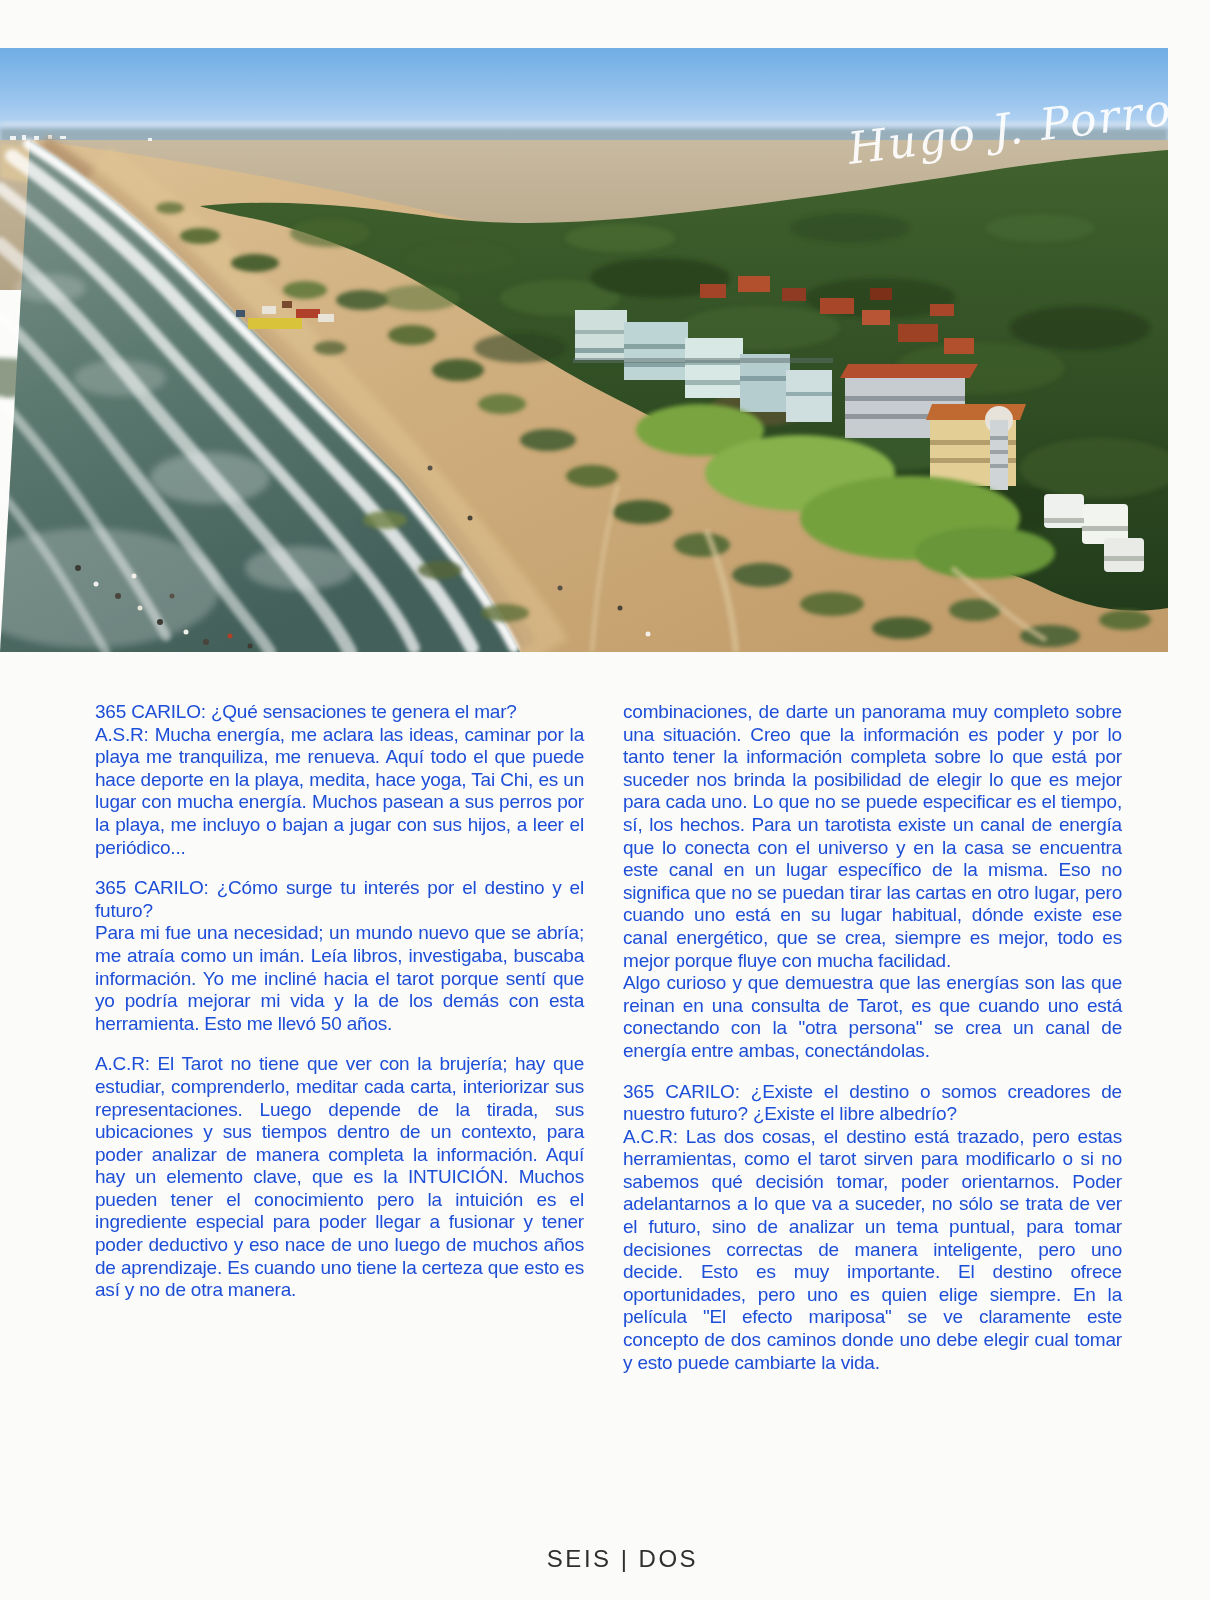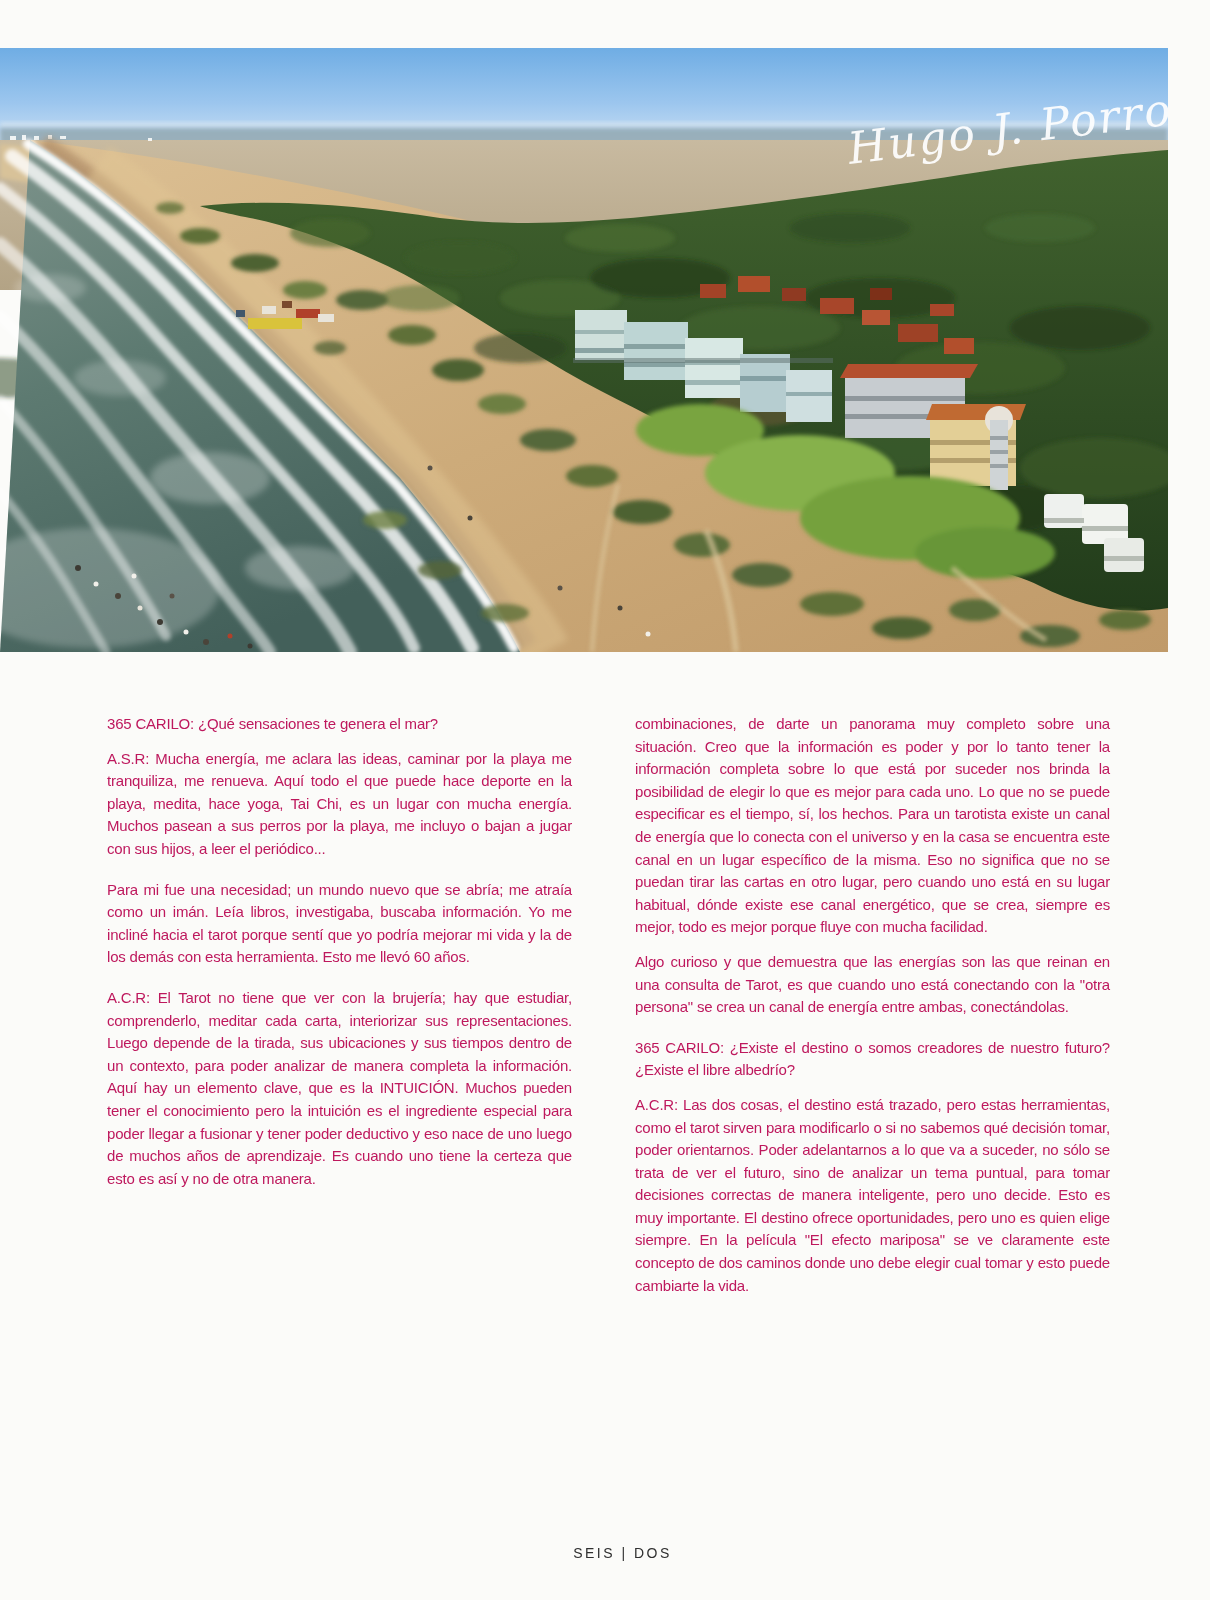--- a/index.html
+++ b/index.html
@@ -15,31 +15,31 @@
   }
   .photo-wrap svg{display:block;}
   .columns{
     position:absolute; left:95px; top:701px; width:1027px;
     display:flex; gap:39px;
   }
   .col{color:#29292a;}
   .col-left{width:489px;}
   .col-right{width:499px;}
   .col p{
-    margin:12px;
-    font-size:15px; line-height:22.6px;
+    margin:0;
+    font-size:19px; line-height:22.6px;
     letter-spacing:-0.2px;
     text-align:justify;
-    color:#be185d;
+    color:#1d4ed8;
   }
   .block + .block{margin-top:18px;}
   .footer{
     position:absolute; left:95px; top:1545px; width:1027px;
     text-align:center; transform:translateX(14px);
-    font-size:14px; letter-spacing:2.5px; color:#2f2f2f;
+    font-size:24px; letter-spacing:2.5px; color:#2f2f2f;
   }
 </style>
 </head>
 <body>
 
 <div class="page">
 
   <div class="photo-wrap">
     <svg width="1168" height="604" viewBox="0 0 1168 604" xmlns="http://www.w3.org/2000/svg">
       <defs>
@@ -265,21 +265,22 @@
     </svg>
   </div>
 
   <div class="columns">
     <div class="col col-left">
         <div class="block">
           <p>365 CARILO: ¿Qué sensaciones te genera el mar?</p>
           <p>A.S.R: Mucha energía, me aclara las ideas, caminar por la playa me tranquiliza, me renueva.  Aquí todo el que puede hace deporte en la playa, medita, hace yoga, Tai Chi, es un lugar con mucha energía. Muchos pasean a sus perros por la playa, me incluyo o bajan a jugar con sus hijos, a leer el periódico...</p>
         </div>
         <div class="block">
-          <p>Para mi fue una necesidad; un mundo nuevo que se abría; me atraía como un imán. Leía libros, investigaba, buscaba información. Yo me incliné hacia el tarot porque sentí que yo podría mejorar mi vida y la de los demás con esta herramienta. Esto me llevó 60 años.</p>
+          <p>365 CARILO: ¿Cómo surge tu interés por el destino y el futuro?</p>
+          <p>Para mi fue una necesidad; un mundo nuevo que se abría; me atraía como un imán. Leía libros, investigaba, buscaba información. Yo me incliné hacia el tarot porque sentí que yo podría mejorar mi vida y la de los demás con esta herramienta. Esto me llevó 50 años.</p>
         </div>
         <div class="block">
           <p>A.C.R: El Tarot no tiene que ver con la brujería; hay que estudiar, comprenderlo, meditar cada carta, interiorizar sus representaciones. Luego depende de la tirada, sus ubicaciones y sus tiempos dentro de un contexto, para poder analizar de manera completa la información. Aquí hay un elemento clave, que es la INTUICIÓN. Muchos pueden tener el conocimiento pero la intuición es el ingrediente especial para poder llegar a fusionar y tener poder deductivo y eso nace de uno luego de muchos años de aprendizaje. Es cuando uno tiene la certeza que esto es así y no de otra manera.</p>
         </div>
         <div class="block">
         </div>
       </div>
     <div class="col col-right">
         <div class="block">
           <p>combinaciones, de darte un panorama muy completo sobre una situación. Creo que la información es poder y por lo tanto tener la información completa sobre lo que está por suceder nos brinda la posibilidad de elegir lo que es mejor para cada uno. Lo que no se puede especificar es el tiempo, sí, los hechos. Para un tarotista existe un canal de energía que lo conecta con el universo y en la casa se encuentra este canal en un lugar específico de la misma. Eso no significa que no se puedan tirar las cartas en otro lugar, pero cuando uno está en su lugar habitual, dónde existe ese canal energético, que se crea, siempre es mejor, todo es mejor porque fluye con mucha facilidad.</p>

